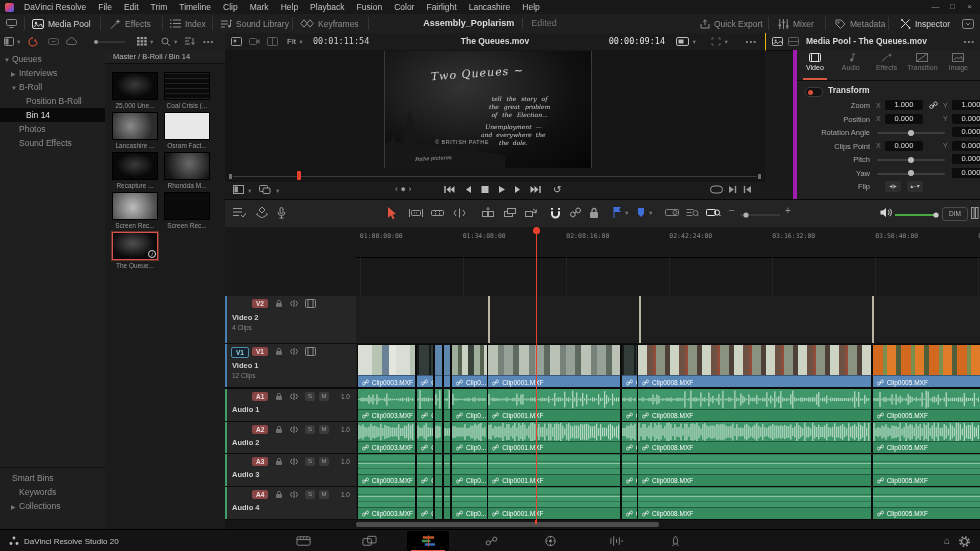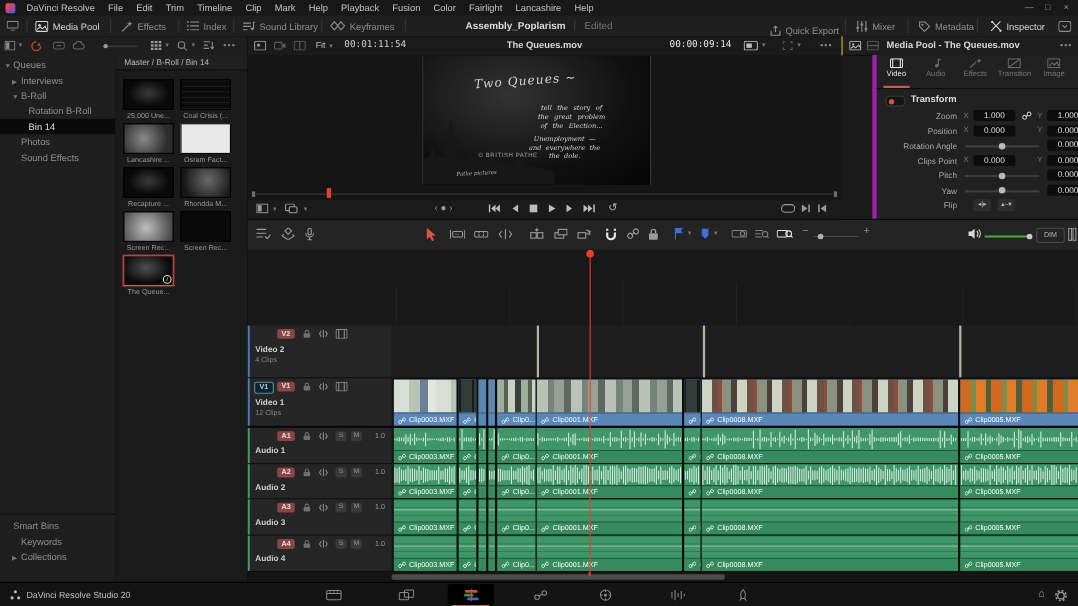--- a/index.html
+++ b/index.html
@@ -238,21 +238,21 @@
         </span>
         <span class="txt">Sound Library</span>
       </span><span class="vsep" style="left: 292px;"></span><span class="tb-btn" style="left: 300px;">
         <span>
           <svg width="14" height="9" viewBox="0 0 14 9">
             <path d="M4 0.8L7.2 4.5 4 8.2 0.8 4.5z" fill="none" stroke="#8f8f8f"></path>
             <path d="M10 0.8l3.2 3.7L10 8.2 6.8 4.5z" fill="none" stroke="#8f8f8f"></path>
           </svg>
         </span>
         <span class="txt">Keyframes</span>
-      </span><span class="vsep" style="left: 368px;"></span><span class="tb-btn" style="left: 700px; align-items: flex-end;">
+      </span><span class="vsep" style="left: 368px;"></span><span class="tb-btn" style="left: 700px;">
         <span>
           <svg width="10" height="10" viewBox="0 0 10 10">
             <path d="M5 6V1M3.2 2.6L5 0.8l1.8 1.8" fill="none" stroke="#8f8f8f"></path>
             <path d="M1 5v4h8V5" fill="none" stroke="#8f8f8f"></path>
           </svg>
         </span>
         <span class="txt">Quick Export</span>
       </span><span class="vsep" style="left: 768px;"></span><span class="tb-btn" style="left: 778px;">
         <span>
           <svg width="11" height="10" viewBox="0 0 11 10">
@@ -400,21 +400,21 @@
     </span>
     <span id="insp-title" class="abs txt" style="left:34px">Media Pool - The Queues.mov</span>
     <span class="abs mini-ico" style="right:6px;letter-spacing:1px">•••</span>
   </div>
 
   <div id="sidebar" class="abs">
     <div id="bin-tree" style="padding-top:2px">
         <div class="tree-row" style="padding-left: 4px;"><span class="tree-chev">▼</span><span class="txt">Queues</span></div>
         <div class="tree-row" style="padding-left: 11px;"><span class="tree-chev">▶</span><span class="txt">Interviews</span></div>
         <div class="tree-row" style="padding-left: 11px;"><span class="tree-chev">▼</span><span class="txt">B-Roll</span></div>
-        <div class="tree-row" style="padding-left: 18px;"><span class="tree-chev"></span><span class="txt">Rotation B-Roll</span></div>
+        <div class="tree-row" style="padding-left: 18px;"><span class="tree-chev"></span><span class="txt">Position B-Roll</span></div>
         <div class="tree-row sel" style="padding-left: 18px;"><span class="tree-chev"></span><span class="txt">Bin 14</span></div>
         <div class="tree-row" style="padding-left: 11px;"><span class="tree-chev"></span><span class="txt">Photos</span></div>
         <div class="tree-row" style="padding-left: 11px;"><span class="tree-chev"></span><span class="txt">Sound Effects</span></div>
       </div>
     <div id="sb-bottom" class="abs">
         <div class="tree-row" style="padding-left: 4px;"><span class="tree-chev"></span><span class="txt">Smart Bins</span></div>
         <div class="tree-row" style="padding-left: 11px;"><span class="tree-chev"></span><span class="txt">Keywords</span></div>
         <div class="tree-row" style="padding-left: 11px;"><span class="tree-chev">▶</span><span class="txt">Collections</span></div>
       </div>
   </div>
@@ -799,20 +799,29 @@
     <span class="dim-btn">DIM</span>
     <span class="tt" style="left:746px">
       <svg width="8" height="12" viewBox="0 0 8 12">
           <rect x="0.5" y="0.5" width="2.6" height="11" fill="none" stroke="#9a9a9a"></rect>
           <rect x="4.5" y="0.5" width="2.6" height="11" fill="none" stroke="#9a9a9a"></rect>
         </svg>
     </span>
   </div>
 
   <div id="tracks-layer" class="abs">
+    <div id="ruler" class="abs">
+        <span class="rtick txt" style="left: 0.6%;">01:00:00:00</span>
+        <span class="rtick txt" style="left: 17.1%;">01:34:08:00</span>
+        <span class="rtick txt" style="left: 33.7%;">02:08:16:00</span>
+        <span class="rtick txt" style="left: 50.2%;">02:42:24:00</span>
+        <span class="rtick txt" style="left: 66.7%;">03:16:32:00</span>
+        <span class="rtick txt" style="left: 83.2%;">03:50:40:00</span>
+        <span class="rtick txt" style="left: 99.7%;">04:24:48:00</span>
+      </div>
     <div id="tl-grid">
         <div class="gridline" style="left: 134.744px;"></div>
         <div class="gridline" style="left: 237.704px;"></div>
         <div class="gridline" style="left: 341.288px;"></div>
         <div class="gridline" style="left: 444.248px;"></div>
         <div class="gridline" style="left: 547.208px;"></div>
         <div class="gridline" style="left: 650.168px;"></div>
         <div class="gridline" style="left: 753.128px;"></div>
       </div>
     <div id="tl-tracks">

